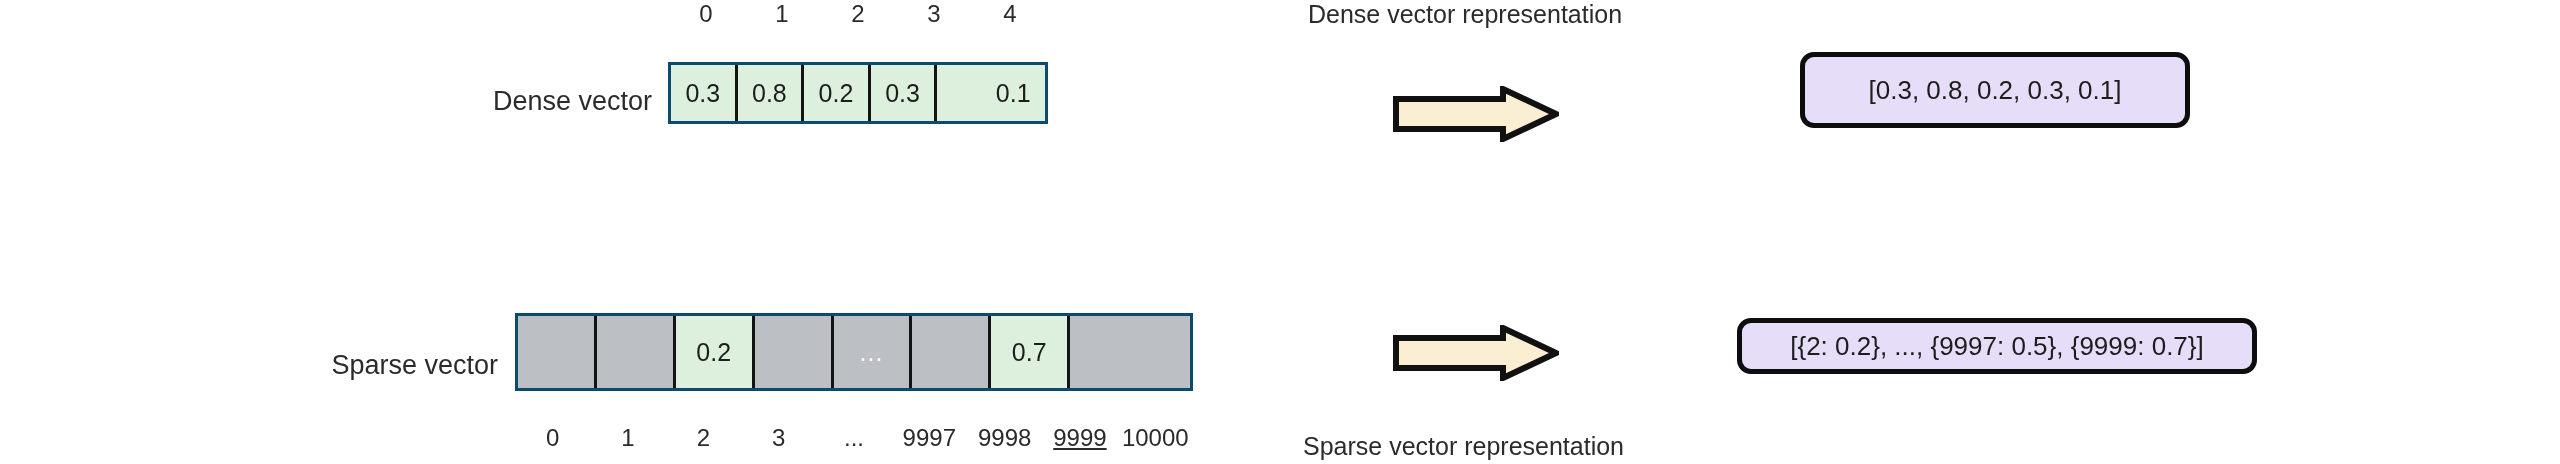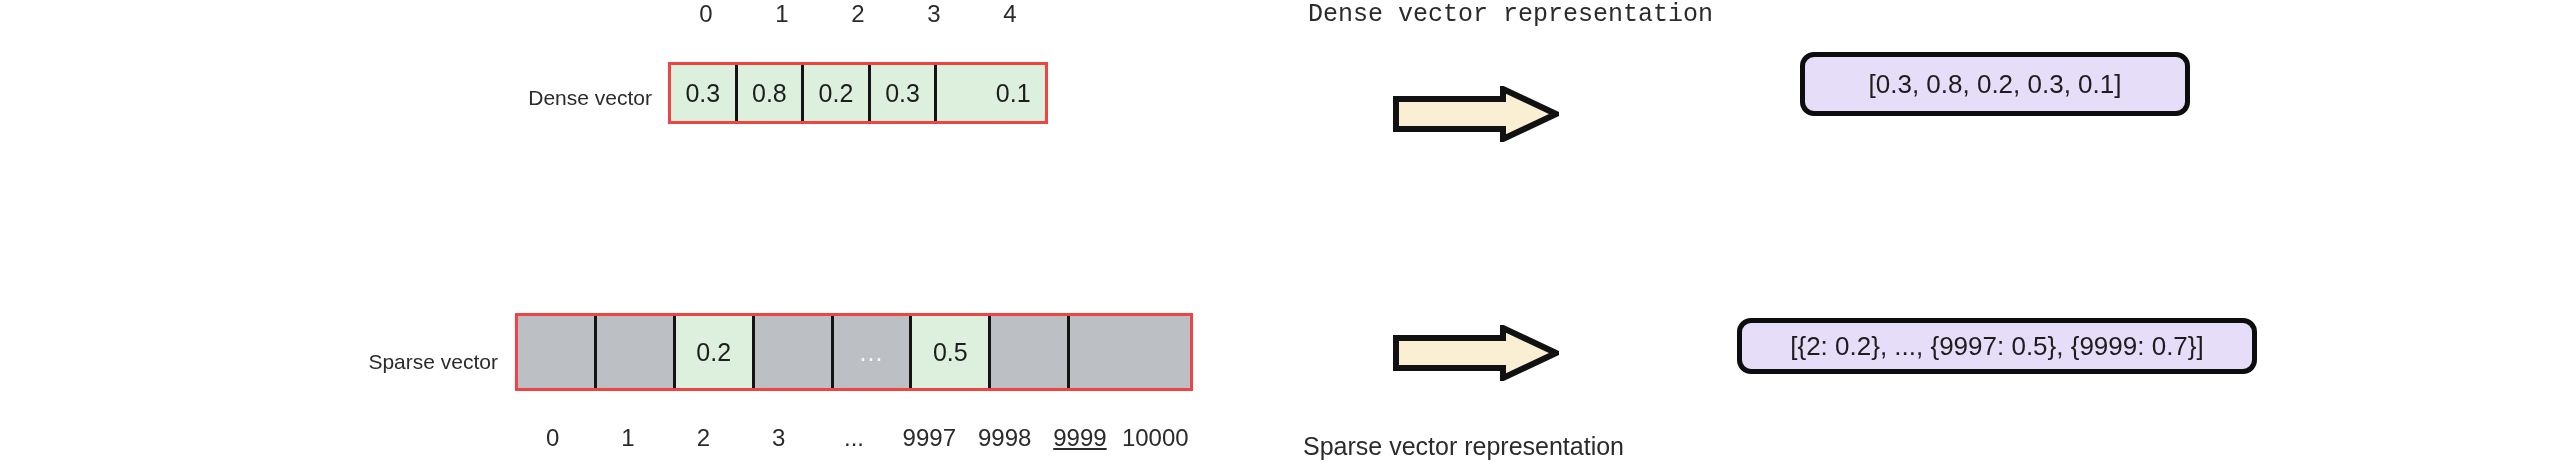--- a/index.html
+++ b/index.html
@@ -12,21 +12,21 @@
     height: 464px;
     position: relative;
     font-family: "Liberation Sans", sans-serif;
     color: #231f20;
     overflow: hidden;
   }
   .abs { position: absolute; }
 
   
   .row-label {
-    font-size: 21px;
+    font-size: 27px;
     color: #2b2b2b;
     white-space: nowrap;
     text-align: right;
   }
 
   
   .idx-row {
     display: flex;
     position: absolute;
   }
@@ -34,21 +34,21 @@
     font-size: 24px;
     color: #2b2b2b;
     text-align: center;
     white-space: nowrap;
   }
 
   
   .vec-table {
     position: absolute;
     display: flex;
-    border: 3px solid #ef4444;
+    border: 3px solid #0c4a6e;
     box-sizing: border-box;
     background: #ffffff;
   }
   .vec-cell {
     box-sizing: border-box;
     display: flex;
     align-items: center;
     justify-content: center;
     font-size: 25px;
     color: #1d1d1d;
@@ -98,40 +98,40 @@
 <div class="abs row-label" style="left:0px; top:86px; width:652px;">Dense vector</div>
 
 <div class="vec-table" id="dense-cells" style="left:668px; top:62px; width:380px; height:62px;">
     <div class="vec-cell green" style="flex: 1 1 0px;">0.3</div>
     <div class="vec-cell green" style="flex: 1 1 0px;">0.8</div>
     <div class="vec-cell green" style="flex: 1 1 0px;">0.2</div>
     <div class="vec-cell green" style="flex: 1 1 0px;">0.3</div>
     <div class="vec-cell green" style="flex: 1 1 0px;">0.1</div>
   </div>
 
-<div class="abs caption" style="left:1308px; top:0px;font-family:Liberation Mono, monospace;">Dense vector representation</div>
+<div class="abs caption" style="left:1308px; top:0px;">Dense vector representation</div>
 
 <div class="arrow-wrap" style="left:1393px; top:86px; width:166px; height:56px;">
   <svg width="166" height="56" viewBox="0 0 166 56" xmlns="http://www.w3.org/2000/svg">
     <polygon points="3,13 110,13 110,3 163,28 110,53 110,43 3,43" fill="#faefd2" stroke="#111111" stroke-width="6" stroke-linejoin="miter"></polygon>
   </svg>
 </div>
 
-<div class="result-box" style="left:1800px; top:52px; width:390px; height:64px;">[0.3, 0.8, 0.2, 0.3, 0.1]</div>
+<div class="result-box" style="left:1800px; top:52px; width:390px; height:76px;">[0.3, 0.8, 0.2, 0.3, 0.1]</div>
 
 <div class="abs row-label" style="left:0px; top:350px; width:498px;">Sparse vector</div>
 
 <div class="vec-table" id="sparse-cells" style="left:515px; top:313px; width:678px; height:78px;">
     <div class="vec-cell gray" style="flex: 1 1 0px;"></div>
     <div class="vec-cell gray" style="flex: 1 1 0px;"></div>
     <div class="vec-cell green" style="flex: 1 1 0px;">0.2</div>
     <div class="vec-cell gray" style="flex: 1 1 0px;"></div>
     <div class="vec-cell gray ellipsis-cell" style="flex: 1 1 0px;">...</div>
-    <div class="vec-cell green" style="flex: 1 1 0px;">0.5</div>
     <div class="vec-cell gray" style="flex: 1 1 0px;"></div>
+    <div class="vec-cell green" style="flex: 1 1 0px;">0.7</div>
     <div class="vec-cell gray" style="flex: 1 1 0px;"></div>
   </div>
 
 <div class="idx-row" id="sparse-indices" style="left:515px; top:424px; width:678px;">
     <div class="idx-cell" style="flex: 1 1 0px;">0</div>
     <div class="idx-cell" style="flex: 1 1 0px;">1</div>
     <div class="idx-cell" style="flex: 1 1 0px;">2</div>
     <div class="idx-cell" style="flex: 1 1 0px;">3</div>
     <div class="idx-cell" style="flex: 1 1 0px;">...</div>
     <div class="idx-cell" style="flex: 1 1 0px;">9997</div>

